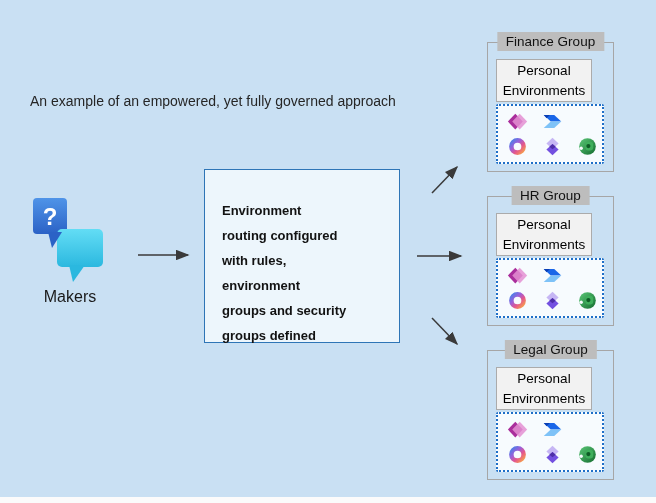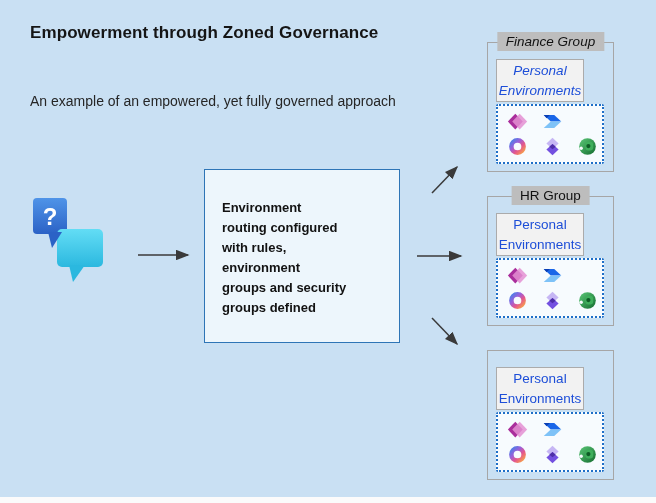--- a/index.html
+++ b/index.html
@@ -25,42 +25,42 @@
   .makers svg { display:block; margin:0 auto; }
   .makers-label { font-size:16px; color:#1A1A1A; margin-top:2px; }
   
   .center-box {
     position:absolute; left:204px; top:169px; width:196px; height:174px;
     background:#EDF6FC; border:1.5px solid #2E75B6;
     padding:28px 14px 0 17px;
   }
   .center-box .txt {
     font-size:13px; font-weight:bold; color:#121212;
-    line-height:20px; white-space:pre-line;
+    line-height:25px; white-space:pre-line;
   }
   
   .arrows { position:absolute; left:0; top:0; pointer-events:none; }
   
   .group-card {
     position:absolute; left:487px; width:127px; height:130px;
     border:1.5px solid #A6A6A6;
   }
-  .group-finance { top:42px;font-style:italic; }
+  .group-finance { top:42px; }
   .group-hr      { top:196px;padding-left:23px; }
   .group-legal   { top:350px; }
   .group-badge {
     position:absolute; top:-11px; left:50%; transform:translateX(-50%);
     background:#BDBDBD; color:#111; font-size:13.5px;
     padding:2px 9px; white-space:nowrap;
   }
   .personal-box {
-    position:absolute; top:16px; left:8px; width:88px; height:43px;
+    position:absolute; top:16px; left:8px; width:96px; height:43px;
     background:#F2F2F2; border:1px solid #ABABAB;
     display:flex; align-items:center; justify-content:center; text-align:center;
-    font-size:13.5px; color:#1d4ed8; line-height:1.45; padding:0 14px;
+    font-size:13.5px; color:#000000; line-height:1.45; padding:0 14px;
   }
   .dotted-box {
     position:absolute; top:61px; left:8px; width:108px; height:60px;
     background:#F7FBFE; border:2px dotted #1E6FC8; border-radius:2px;
     padding:5px 0 0 9px;
   }
   .icon-row { display:flex; gap:14px; }
   .icon-row + .icon-row { margin-top:4px; }
   .app-icon { width:21px; height:21px; display:block; }
   .hidden-defs { position:absolute; width:0; height:0; overflow:hidden; }
@@ -109,31 +109,31 @@
       <circle cx="12" cy="12" r="9.5" fill="url(#pvaG)"></circle>
       <rect x="9.5" y="6.5" width="9" height="10" rx="3.5" fill="#3FAF5C"></rect>
       <circle cx="13" cy="11.5" r="2.4" fill="#0E5C26"></circle>
       <circle cx="4.8" cy="14" r="1.9" fill="#F7FBFE"></circle>
     </symbol>
   </defs>
 </svg>
 
 <div class="canvas">
 
-  <div class="title">Empowerment through Zoned Governance</div>
   <div class="subtitle">An example of an empowered, yet fully governed approach</div>
 
   <div class="makers">
     <svg width="76" height="90" viewBox="0 0 76 90">
       <rect x="1" y="2" width="34" height="36" rx="4" fill="url(#blueBubbleG)"></rect>
       <rect x="25" y="33" width="46" height="38" rx="5" fill="url(#cyanBubbleG)"></rect>
       <polygon points="16,36 30,36 20,52" fill="#2B62C6"></polygon>
       <text x="18" y="29" text-anchor="middle" font-size="24" font-weight="bold" fill="#FFFFFF" font-family="Liberation Sans, sans-serif">?</text>
       <polygon points="37,69 53,69 41,86" fill="#2BB8DF"></polygon>
     </svg>
+    <div class="makers-label">Makers</div>
   </div>
 
   <div class="center-box">
     <div class="txt">Environment
 routing configured
 with rules,
 environment
 groups and security
 groups defined</div>
   </div>
@@ -196,20 +196,21 @@
             <use href="#ic-power-pages"></use>
           </svg>
         <svg class="app-icon">
             <use href="#ic-pva"></use>
           </svg>
       </div>
     </div>
   </div>
 
   <div class="group-card group-legal">
+    <div class="group-badge">Legal Group</div>
     <div class="personal-box">Personal Environments</div>
     <div class="dotted-box">
       <div class="icon-row">
         <svg class="app-icon">
             <use href="#ic-power-apps"></use>
           </svg>
         <svg class="app-icon">
             <use href="#ic-power-automate"></use>
           </svg>
       </div>

